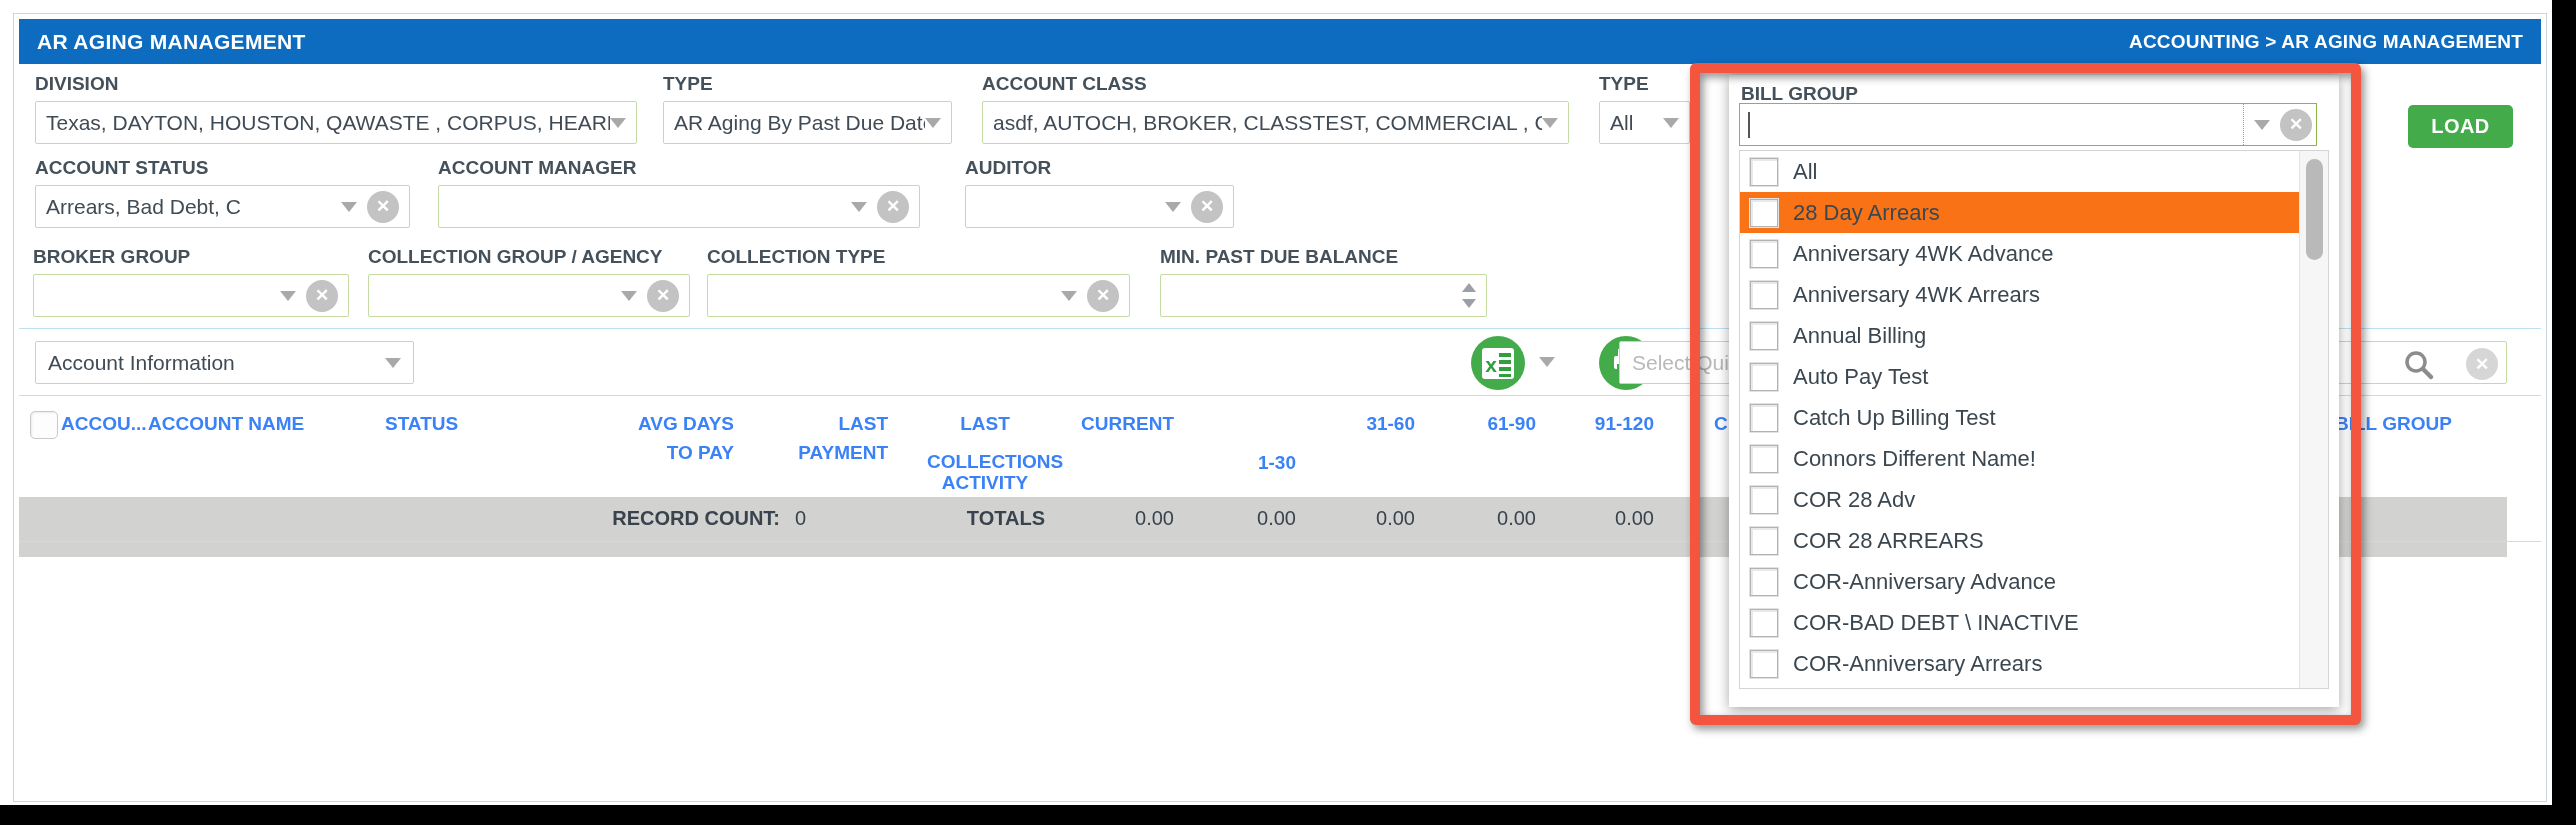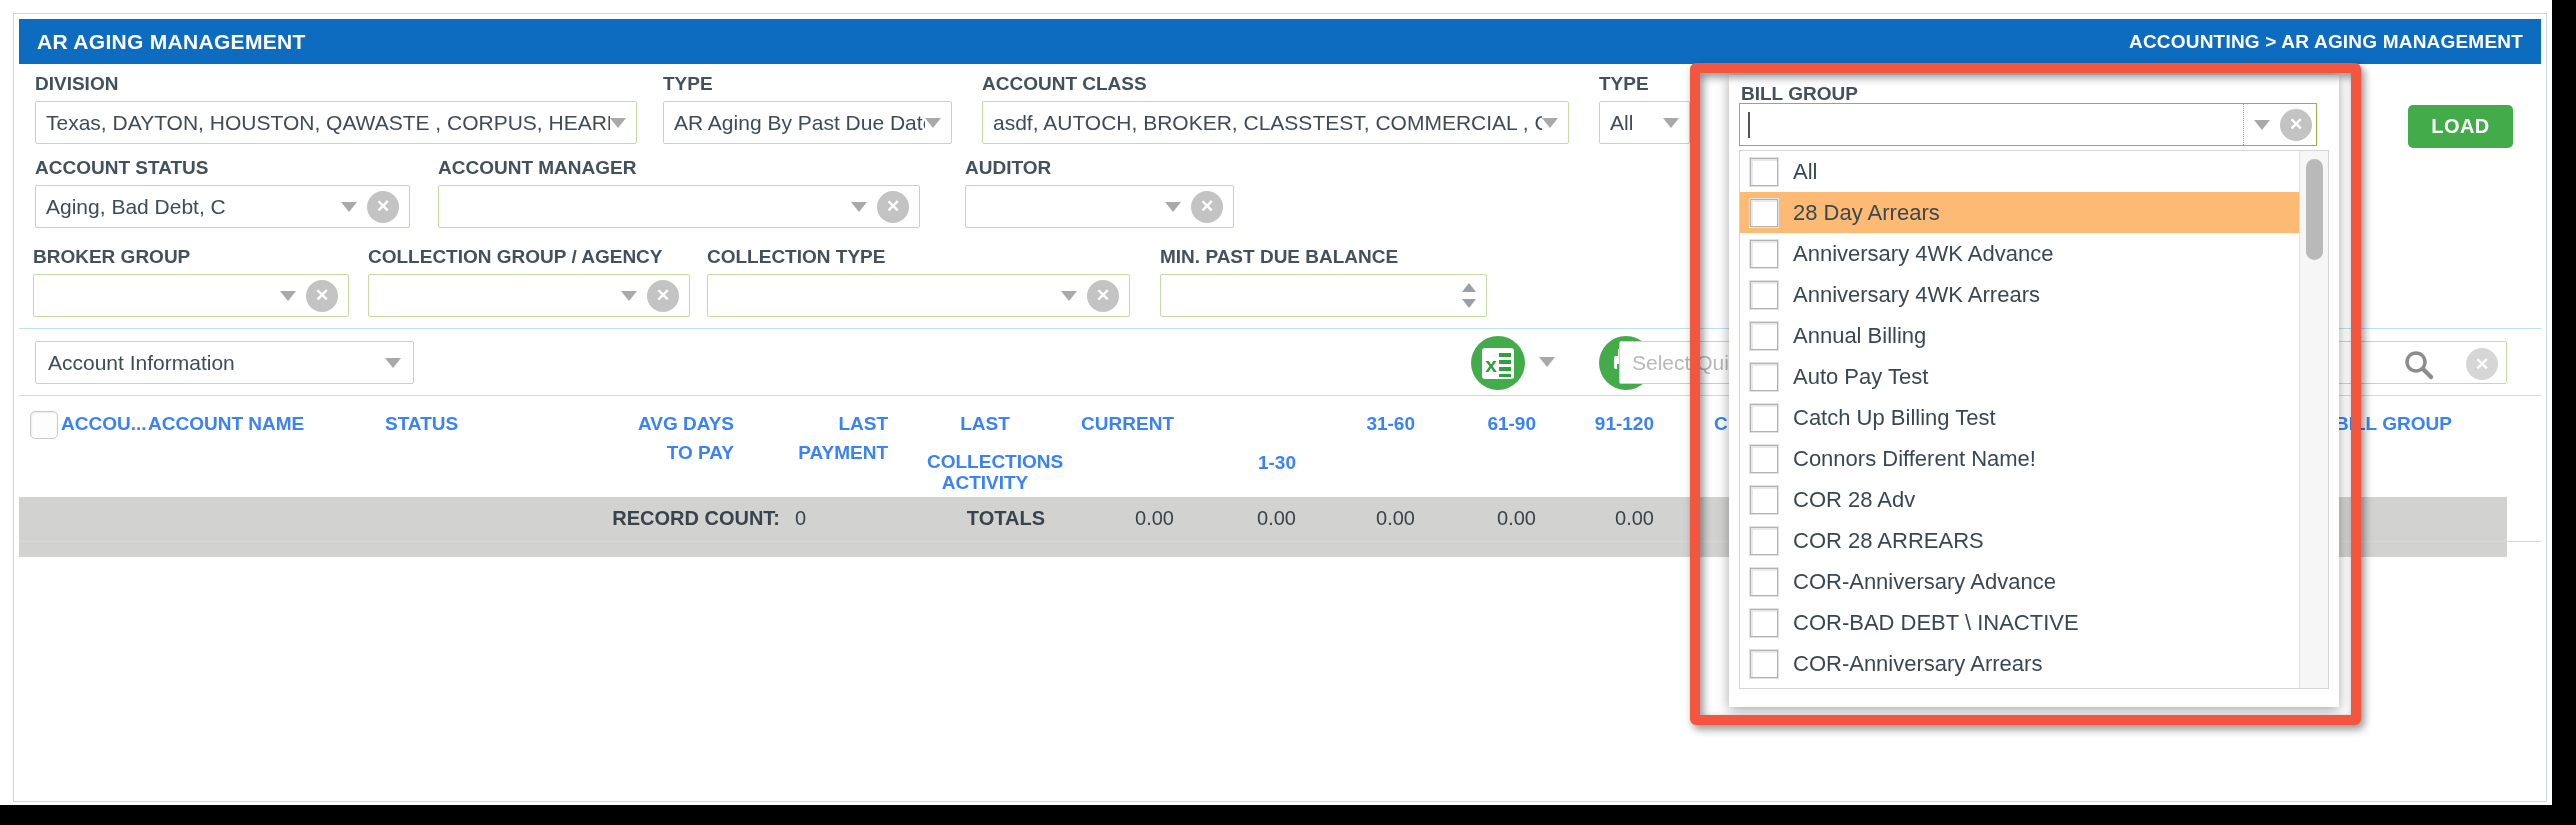--- a/index.html
+++ b/index.html
@@ -66,21 +66,21 @@
             box-shadow:0 3px 12px rgba(0,0,0,.35);}
   .bg-label{position:absolute;left:12px;top:8px;font-size:19px;font-weight:bold;color:#44505a;}
   .bg-combo{position:absolute;left:10px;top:28px;width:578px;height:43px;border:1px solid #8db44a;
             background:#fff;display:flex;align-items:center;box-sizing:border-box;}
   .cursorbar{width:2px;height:26px;background:#555;margin-left:8px;}
   .combo-sep{height:41px;border-left:1px dotted #9a9a9a;margin-left:auto;}
   .bg-list{position:absolute;left:10px;top:75px;width:590px;height:539px;border:1px solid #d4d4d4;
            background:#fff;box-sizing:border-box;overflow:hidden;}
   .bg-item{position:relative;height:41px;display:flex;align-items:center;padding-left:10px;
            font-size:22px;color:#3b4750;white-space:nowrap;}
-  .bg-item.hl{background:#fdba74;}
+  .bg-item.hl{background:#f97316;}
   .cb{width:26px;height:26px;border:1px solid #b2b2b2;background:#fff;margin-right:15px;flex:none;
       box-shadow:inset 2px 2px 0 #e9e9e9, 0 0 0 1px #e2e2e2;}
   .bg-scroll{position:absolute;right:0;top:0;bottom:0;width:28px;background:#f6f6f6;border-left:1px solid #e3e3e3;}
   .bg-thumb{position:absolute;right:5px;top:8px;width:17px;height:101px;background:#b9b9b9;border-radius:9px;}
 
   .red-box{position:absolute;left:1676px;top:49px;width:671px;height:662px;border:10px solid #f4553e;
            border-radius:6px;z-index:40;pointer-events:none;box-sizing:border-box;
            filter:drop-shadow(3px 4px 4px rgba(0,0,0,.45));}
 </style>
 </head>
@@ -125,21 +125,21 @@
           <span class="fval">All</span>
           <span class="caret ml-auto"></span>
         </div>
       </div>
 
       <button class="load-btn">LOAD</button>
 
       <div class="field" style="left:21px;top:143px;width:375px;">
         <div class="flabel">ACCOUNT STATUS</div>
         <div class="fbox">
-          <span class="fval">Aging, Bad Debt, C</span>
+          <span class="fval">Arrears, Bad Debt, C</span>
           <span class="caret ml-auto"></span>
           <span class="clear">✕</span>
         </div>
       </div>
 
       <div class="field" style="left:424px;top:143px;width:482px;">
         <div class="flabel">ACCOUNT MANAGER</div>
         <div class="fbox">
           <span class="fval"></span>
           <span class="caret ml-auto"></span>

